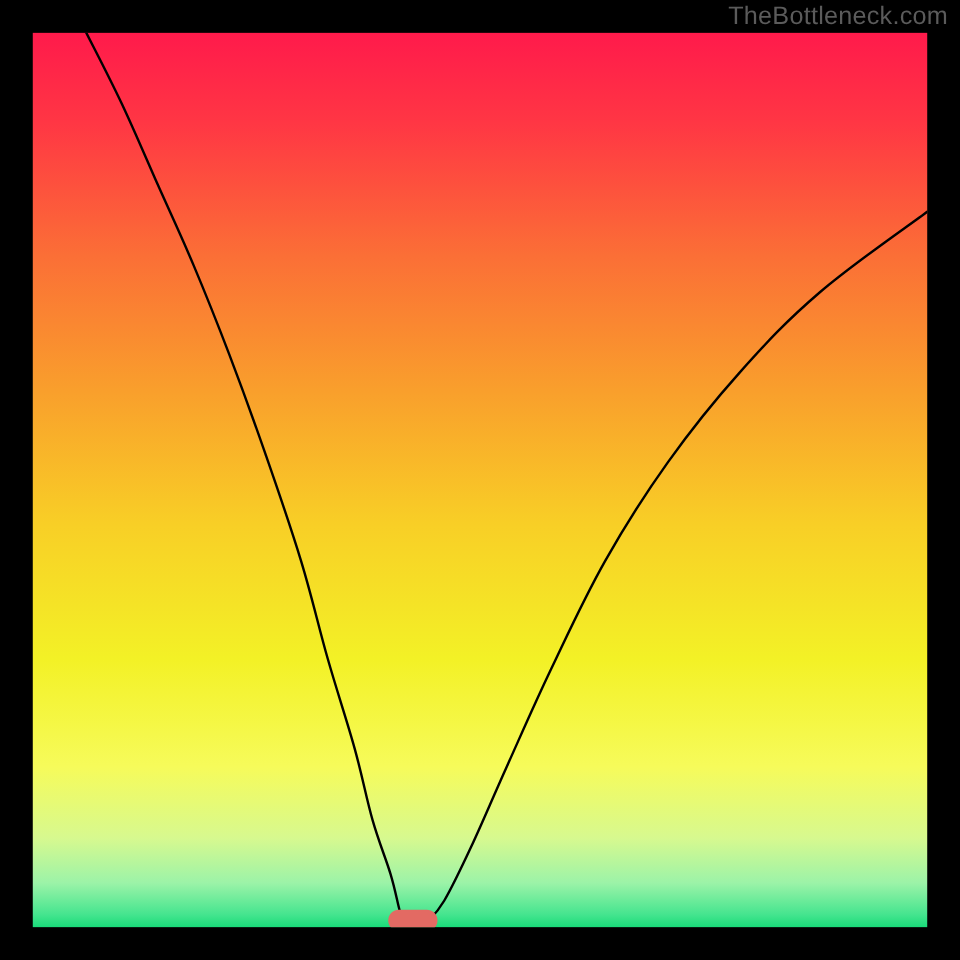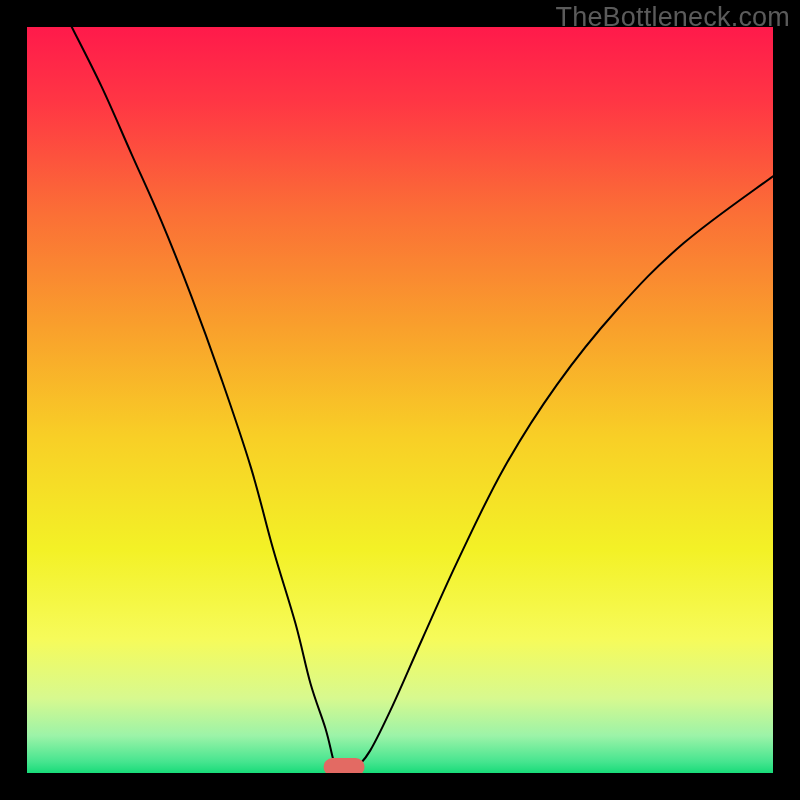--- a/index.html
+++ b/index.html
@@ -23,21 +23,21 @@
     left: 27px;
     width: 746px;
     height: 746px;
     overflow: hidden;
   }
   .watermark {
     position: absolute;
     top: 2px;
     right: 10px;
     color: #5b5b5b;
-    font-size: 27px;
+    font-size: 21px;
     font-weight: 400;
     letter-spacing: 0.2px;
   }
   svg { display: block; }
 </style>
 </head>
 <body>
 
 <div class="frame">
   <div class="watermark">TheBottleneck.com</div>

